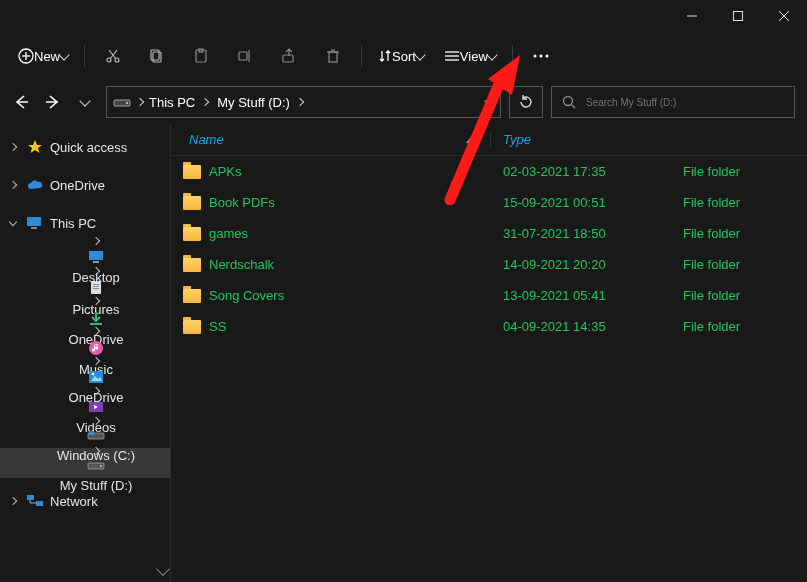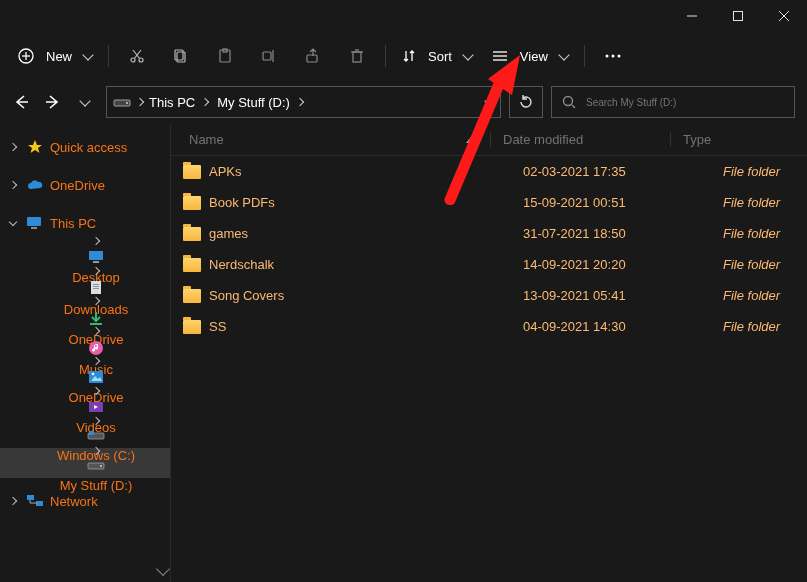--- a/index.html
+++ b/index.html
@@ -48,21 +48,21 @@
     background: #191919;
   }
   .toolbar .btn {
     height: 36px;
     display: flex;
     align-items: center;
     justify-content: center;
     padding: 0 8px;
     border-radius: 4px;
     color: #ffffff;
-    gap: 12px;
+    gap: 0;
   }
   .toolbar .icon-btn { width: 40px; padding: 0; color: #b8b8b8; }
   .toolbar .divider {
     width: 1px; height: 22px;
     background: #3a3a3a;
     margin: 0 4px;
   }
   .chev-down {
     width: 8px; height: 8px;
     border-right: 1.3px solid #cfcfcf;
@@ -131,21 +131,21 @@
     background: #191919;
     padding-top: 8px;
     overflow: hidden;
     position: relative;
   }
   .tree-item {
     display:flex;align-items:center;
     height:30px;
     gap:6px;
     padding-left: 6px;
-    color:#f97316;
+    color:#e5e5e5;
   }
   .tree-item .exp {
     width:14px;display:flex;align-items:center;justify-content:center;color:#aaa;font-size:10px;
   }
   .tree-item .exp .chev-r {
     width:6px;height:6px;border-right:1.2px solid #bdbdbd;border-bottom:1.2px solid #bdbdbd;transform:rotate(-45deg);
   }
   .tree-item .exp .chev-d {
     width:6px;height:6px;border-right:1.2px solid #bdbdbd;border-bottom:1.2px solid #bdbdbd;transform:rotate(45deg);margin-top:-3px;
   }
@@ -165,35 +165,36 @@
     flex:1;
     display:flex;flex-direction:column;
     background:#191919;
     border-left:1px solid #2a2a2a;
     position:relative;
   }
   .cols {
     display:flex;
     height:32px;
     align-items:center;
-    color:#737373;
+    color:#0ea5e9;
     font-size:13px;
     border-bottom:1px solid #2a2a2a;
+    font-style:italic;
   }
   .col { display:flex;align-items:center;gap:6px; }
   .col.name { width:320px; padding-left:18px; border-right:1px solid #333;}
   .col.date { width:180px; padding-left:12px; border-right:1px solid #333;}
   .col.type { flex:1; padding-left:12px; }
   .col .sort-caret { width:0;height:0;border-left:5px solid transparent;border-right:5px solid transparent;border-bottom:6px solid #aaa;margin-left:auto;margin-right:14px; }
   .row {
-    display:flex; height:31px; align-items:center; color:#fdba74;gap:20px;
+    display:flex; height:31px; align-items:center; color:#22c55e;
   }
   .row .c-name { width:320px; padding-left:12px; display:flex; align-items:center; gap:8px;}
   .row .c-date { width:180px; padding-left:12px;}
-  .row .c-type { flex:1; padding-left:12px;font-style:italic;}
+  .row .c-type { flex:1; padding-left:12px;}
   .folder-ic {
     width:18px;height:14px;
     background: linear-gradient(#ffd36b,#f6b73c);
     border-radius:1px;
     position:relative;
   }
   .folder-ic::before{
     content:"";position:absolute;top:-3px;left:0;width:8px;height:3px;background:#f6b73c;border-radius:1px 1px 0 0;
   }
   
@@ -429,21 +430,21 @@
             <span class="chev-r"></span>
           </span>
         <span class="ic">
             <svg width="14" height="16">
               <rect x="2" y="1" width="10" height="13" fill="#ddd"></rect>
               <rect x="4" y="4" width="6" height="1" fill="#79b"></rect>
               <rect x="4" y="6" width="6" height="1" fill="#79b"></rect>
               <rect x="4" y="8" width="6" height="1" fill="#79b"></rect>
             </svg>
           </span>
-        <span>Downloads</span>
+        <span>Pictures</span>
       </div>
       <div class="tree-item sub">
         <span class="exp">
             <span class="chev-r"></span>
           </span>
         <span class="ic">
             <svg width="16" height="16" stroke="#3cb371" fill="none" stroke-width="2">
               <path d="M8 2v8M4 7l4 4 4-4M2 14h12"></path>
             </svg>
           </span>
@@ -530,23 +531,20 @@
       <div class="sidebar-scroll">
         <span class="arrow-down"></span>
       </div>
     </div>
 
     <div class="filepane">
       <div class="cols">
         <div class="col name">
           <span>Name</span>
           <span class="sort-caret"></span>
-        </div>
-        <div class="col date">
-          <span>Date modified</span>
         </div>
         <div class="col type">
           <span>Type</span>
         </div>
       </div>
 
       <div id="rows">
           <div class="row">
             <div class="c-name">
               <span class="folder-ic"></span>
@@ -585,21 +583,21 @@
               <span>Song Covers</span>
             </div>
             <div class="c-date">13-09-2021 05:41</div>
             <div class="c-type">File folder</div>
           </div>
           <div class="row">
             <div class="c-name">
               <span class="folder-ic"></span>
               <span>SS</span>
             </div>
-            <div class="c-date">04-09-2021 14:30</div>
+            <div class="c-date">04-09-2021 14:35</div>
             <div class="c-type">File folder</div>
           </div>
         </div>
     </div>
   </div>
 
   <svg class="red-arrow" viewBox="0 0 80 150">
     <defs></defs>
     <line x1="10" y1="145" x2="62" y2="22" stroke="#ff1a1a" stroke-width="11" stroke-linecap="round"></line>
     <polygon points="48,24 80,0 72,40" fill="#ff1a1a"></polygon>

